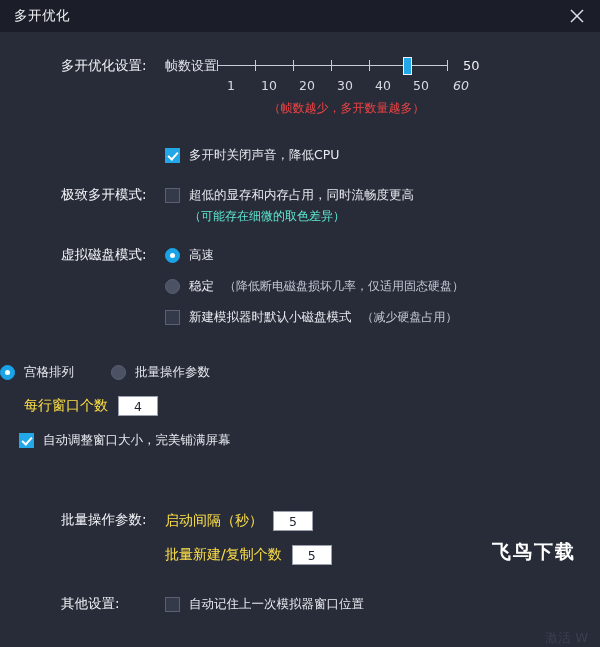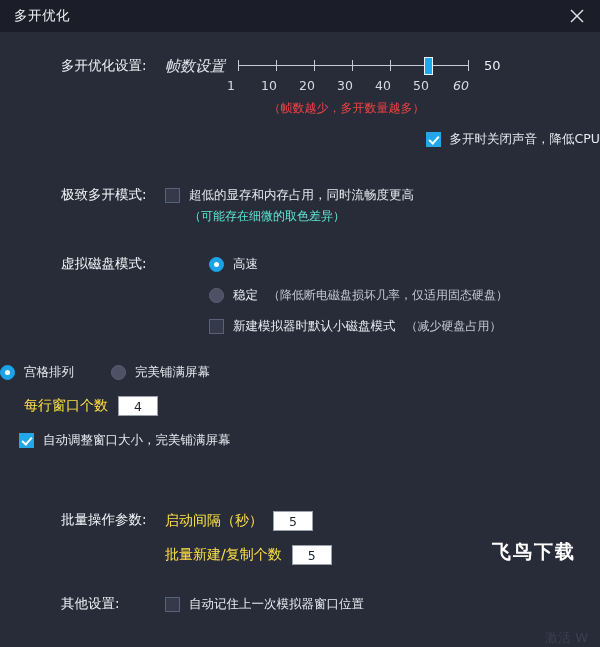--- a/index.html
+++ b/index.html
@@ -68,25 +68,23 @@
     position: relative;
   }
 
   
   .slider-line {
     display: flex;
     align-items: center;
     height: 20px;
   }
   .slider-label {
-    font-size: 15px;
+    font-size: 13px;
     color: #e2e5ec;
-    margin-right: 13px;
     line-height: 20px;
-    font-style: italic;
   }
   .slider-wrap {
     position: relative;
     width: 231px;
     height: 20px;
   }
   .slider-track {
     position: absolute;
     top: 9px;
     left: 0;
@@ -308,40 +306,40 @@
         <span class="tick-label" style="left:38px;">10</span>
         <span class="tick-label" style="left:76px;">20</span>
         <span class="tick-label" style="left:114px;">30</span>
         <span class="tick-label" style="left:152px;">40</span>
         <span class="tick-label" style="left:190px;">50</span>
         <span class="tick-label" style="left:230px;font-style:italic;">60</span>
       </div>
 
       <div class="slider-hint">（帧数越少，多开数量越多）</div>
 
-      <div class="opt-line" style="margin-top:12px;justify-content:flex-end;">
+      <div class="opt-line" style="margin-top:28px;">
         <span class="cbox checked"></span>
         <span class="opt-text">多开时关闭声音，降低CPU</span>
       </div>
 
     </div>
   </div>
 
   <div class="row" style="top:153px;">
     <div class="sect-label">极致多开模式:</div>
     <div class="sect-body">
       <div class="opt-line">
         <span class="cbox"></span>
         <span class="opt-text">超低的显存和内存占用，同时流畅度更高</span>
       </div>
       <div class="sub-hint">（可能存在细微的取色差异）</div>
     </div>
   </div>
 
-  <div class="row" style="top:222px;gap:44px;">
+  <div class="row" style="top:213px;">
     <div class="sect-label">虚拟磁盘模式:</div>
     <div class="sect-body">
       <div class="opt-line">
         <span class="radio selected"></span>
         <span class="opt-text">高速</span>
       </div>
       <div class="opt-line" style="margin-top:11px;">
         <span class="radio"></span>
         <span class="opt-text">稳定</span>
         <span class="opt-note">（降低断电磁盘损坏几率，仅适用固态硬盘）</span>
@@ -353,21 +351,21 @@
       </div>
     </div>
   </div>
 
   <div class="row" style="top:330px;">
     <div class="sect-body">
       <div class="opt-line">
         <span class="radio selected"></span>
         <span class="opt-text">宫格排列</span>
         <span class="radio" style="margin-left:37px;"></span>
-        <span class="opt-text">完美铺满屏幕</span>
+        <span class="opt-text">批量操作参数</span>
       </div>
       <div class="field-line" style="margin-top:13px; margin-left:24px;">
         <span class="field-label">每行窗口个数</span>
         <input class="num-input" type="text" value="4" style="">
       </div>
       <div class="opt-line" style="margin-top:13px; margin-left:19px;">
         <span class="cbox checked"></span>
         <span class="opt-text">自动调整窗口大小，完美铺满屏幕</span>
       </div>
     </div>

